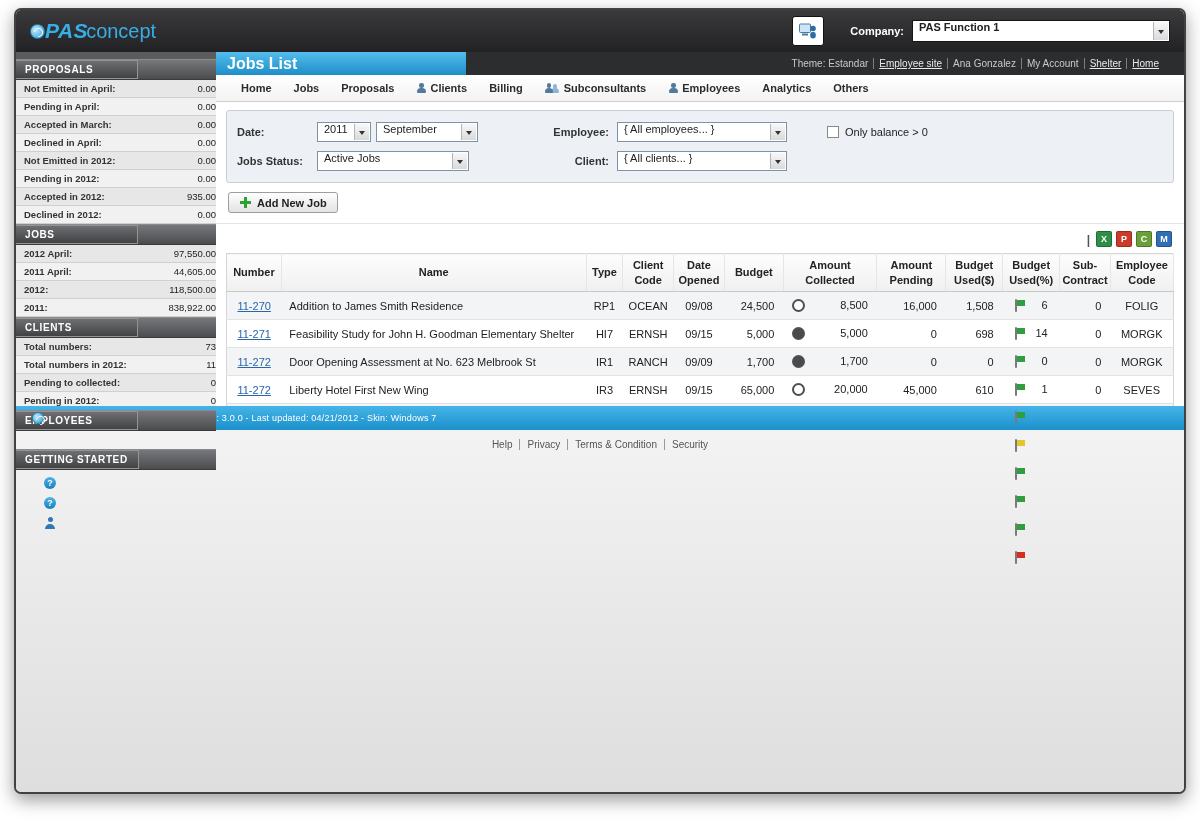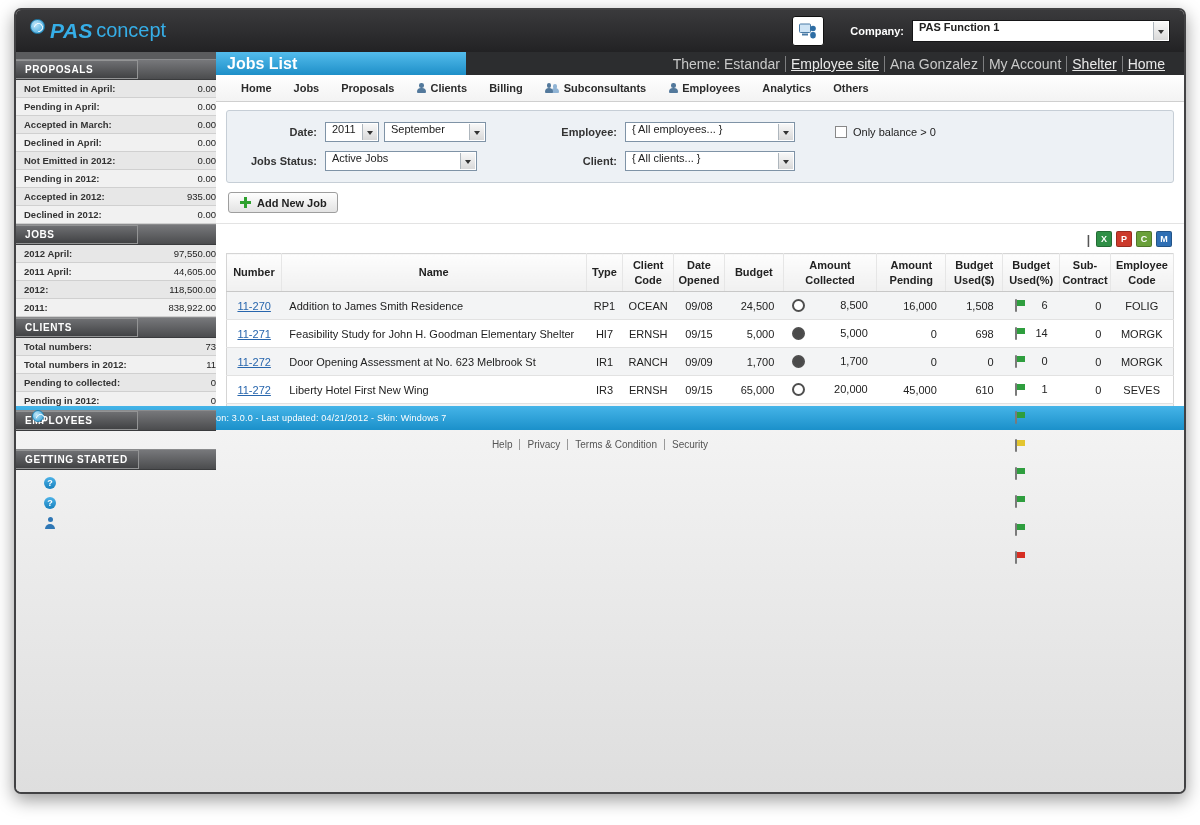--- a/index.html
+++ b/index.html
@@ -2,21 +2,21 @@
 <html><head>
 <meta charset="utf-8">
 <style>
 *{box-sizing:border-box;margin:0;padding:0}
 html,body{width:1200px;height:825px}
 body{background:#fff;font-family:"Liberation Sans",sans-serif;position:relative;overflow:hidden}
 button,input{font-family:inherit}
 .window{position:absolute;left:14px;top:8px;width:1172px;height:786px;background:#fff;border:2px solid #424244;border-radius:7px;box-shadow:0 6px 18px rgba(0,0,0,.4);display:flex;flex-direction:column;overflow:hidden}
 
 .topbar{height:42px;background:linear-gradient(#3a3a3c,#222224);display:flex;align-items:center;padding:0 14px;flex:0 0 auto}
-.logo{display:flex;gap:5px}
+.logo{display:flex;align-items:center;}
 .logo-mark{width:15px;height:15px;border-radius:50%;background:radial-gradient(circle at 35% 35%,#bfe6f8,#2f9fd8);border:1px solid #1d7fb0;position:relative}
 .logo-mark::after{content:"";position:absolute;left:3px;top:3px;width:7px;height:7px;border-radius:50%;border:1.5px solid #fff;border-left-color:transparent;transform:rotate(-40deg)}
 .logo-pas{color:#36aee7;font-size:21px;font-weight:bold;font-style:italic;letter-spacing:.5px}
 .logo-concept{color:#36aee7;font-size:20px;font-weight:300;margin-left:-2px}
 .company{margin-left:auto;display:flex;align-items:center;gap:8px}
 .ws-box{width:32px;height:30px;background:#fff;border-radius:3px;display:flex;align-items:center;justify-content:center;margin-right:18px;border:1px solid #111}
 .company-label{color:#fff;font-size:11px;font-weight:bold}
 .select{position:relative;height:20px;background:#fff;border:1px solid #7f93a6;display:flex;padding:0 20px 0 6px;font-size:11px;color:#222;cursor:default;white-space:nowrap}
 .sel-arrow{position:absolute;top:1px;right:1px;bottom:1px;width:15px;background:linear-gradient(#f8f8f8,#d9d9d9);border-left:1px solid #aeb6bd;display:flex;align-items:center;justify-content:center}
 .sel-arrow::before{content:"";border:3.5px solid transparent;border-top:4.5px solid #333;margin-top:4px}
@@ -34,31 +34,31 @@
 .sb-value{font-size:9.5px;color:#222;padding-right:0;padding-left:4px;text-align:left}
 .gs-body{background:#e5e5e5;padding:7px 0 10px 28px;display:flex;flex-direction:column;gap:7px}
 .gs-row{display:flex;align-items:flex-start;gap:6px;cursor:default}
 .gs-label{font-size:10px;color:#1a62b8;text-decoration:underline;max-width:78px;line-height:1.3}
 .gs-label.plain{color:#333;text-decoration:none}
 .sb-filler{flex:1;background:#6b6c6f;border-top:1px solid #55565a}
 
 .main{flex:1;background:#fff;display:flex;flex-direction:column;min-width:0}
 .title-strip{height:23px;background:#2c2d2f;display:flex;align-items:stretch;flex:0 0 auto}
 .page-tab{width:250px;background:linear-gradient(#53bcec,#1e8fc8);display:flex;align-items:center;padding-left:11px;color:#fff;font-size:16px;font-weight:bold}
-.user-links{margin-left:auto;display:flex;align-items:center;padding-right:14px;font-size:14px;color:#c9c9c9}
+.user-links{margin-left:auto;display:flex;align-items:center;padding-right:20px;font-size:10px;color:#c9c9c9}
 .user-link{padding:0 5px;white-space:nowrap}
 .user-link + .user-link{border-left:1px solid #7d7e80}
 .user-link.u{text-decoration:underline;color:#e9e9e9}
 .navbar{height:27px;background:linear-gradient(#ffffff,#f3f3f3);border-bottom:1px solid #cfcfcf;display:flex;align-items:center;padding-left:14px;flex:0 0 auto}
 .nav-tab{display:flex;align-items:center;padding:0 11px;font-size:11px;font-weight:bold;color:#2b2b2b;text-decoration:none;height:100%;cursor:default}
 
 .filter-panel{position:relative;margin:8px 10px 0 10px;background:#edf1f5;border:1px solid #c6ced6;border-radius:3px;padding:9px 10px;display:flex;flex-direction:column;gap:5px;flex:0 0 auto}
 .f-row{display:flex;align-items:center;height:24px}
 .f-label{font-size:11px;font-weight:bold;color:#333;white-space:nowrap}
-.f-label.w1{width:80px;text-align:right;margin-right:8px}
+.f-label.w1{width:80px;}
 .f-label.w2{width:70px;text-align:right;margin-left:40px;margin-right:8px}
 .col1{width:182px;display:flex;align-items:center;gap:5px}
 .w-year{width:54px}
 .w-month{width:102px}
 .w-status{width:152px}
 .w-list{width:170px}
 .chk-wrap{display:flex;align-items:center;margin-left:40px;gap:6px}
 .checkbox{width:12px;height:12px;background:#fff;border:1px solid #888;display:inline-block}
 .chk-label{font-size:11px;color:#222}
 .and-token{font-size:11px;font-weight:bold;color:#2b4a66;margin-right:10px}

